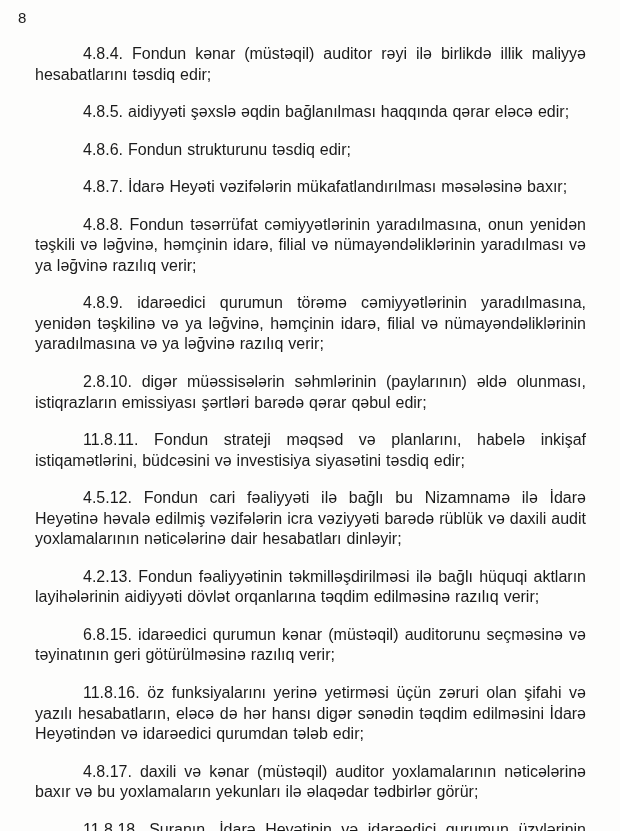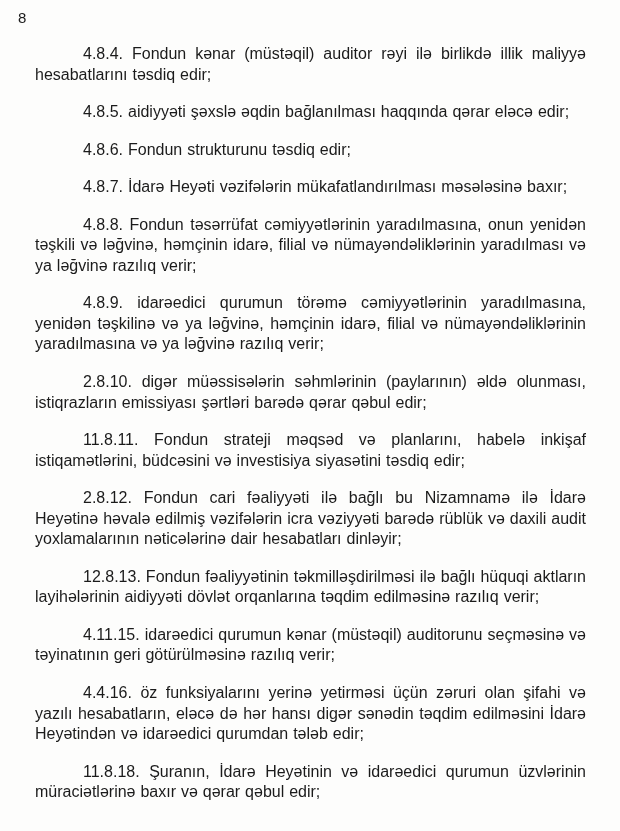--- a/index.html
+++ b/index.html
@@ -43,19 +43,20 @@
 
   <div class="body-text">
     <p>4.8.4. Fondun kənar (müstəqil) auditor rəyi ilə birlikdə illik maliyyə hesabatlarını təsdiq edir;</p>
     <p>4.8.5. aidiyyəti şəxslə əqdin bağlanılması haqqında qərar eləcə edir;</p>
     <p>4.8.6. Fondun strukturunu təsdiq edir;</p>
     <p>4.8.7. İdarə Heyəti vəzifələrin mükafatlandırılması məsələsinə baxır;</p>
     <p>4.8.8. Fondun təsərrüfat cəmiyyətlərinin yaradılmasına, onun yenidən təşkili və ləğvinə, həmçinin idarə, filial və nümayəndəliklərinin yaradılması və ya ləğvinə razılıq verir;</p>
     <p>4.8.9. idarəedici qurumun törəmə cəmiyyətlərinin yaradılmasına, yenidən təşkilinə və ya ləğvinə, həmçinin idarə, filial və nümayəndəliklərinin yaradılmasına və ya ləğvinə razılıq verir;</p>
     <p>2.8.10. digər müəssisələrin səhmlərinin (paylarının) əldə olunması, istiqrazların emissiyası şərtləri barədə qərar qəbul edir;</p>
     <p>11.8.11. Fondun strateji məqsəd və planlarını, habelə inkişaf istiqamətlərini, büdcəsini və investisiya siyasətini təsdiq edir;</p>
-    <p>2.8.12. Fondun cari fəaliyyəti ilə bağlı bu Nizamnamə ilə İdarə Heyətinə həvalə edilmiş vəzifələrin icra vəziyyəti barədə rüblük və daxili audit yoxlamalarının nəticələrinə dair hesabatları dinləyir;</p>
-    <p>12.8.13. Fondun fəaliyyətinin təkmilləşdirilməsi ilə bağlı hüquqi aktların layihələrinin aidiyyəti dövlət orqanlarına təqdim edilməsinə razılıq verir;</p>
-    <p>4.11.15. idarəedici qurumun kənar (müstəqil) auditorunu seçməsinə və təyinatının geri götürülməsinə razılıq verir;</p>
-    <p>4.4.16. öz funksiyalarını yerinə yetirməsi üçün zəruri olan şifahi və yazılı hesabatların, eləcə də hər hansı digər sənədin təqdim edilməsini İdarə Heyətindən və idarəedici qurumdan tələb edir;</p>
+    <p>4.5.12. Fondun cari fəaliyyəti ilə bağlı bu Nizamnamə ilə İdarə Heyətinə həvalə edilmiş vəzifələrin icra vəziyyəti barədə rüblük və daxili audit yoxlamalarının nəticələrinə dair hesabatları dinləyir;</p>
+    <p>4.2.13. Fondun fəaliyyətinin təkmilləşdirilməsi ilə bağlı hüquqi aktların layihələrinin aidiyyəti dövlət orqanlarına təqdim edilməsinə razılıq verir;</p>
+    <p>6.8.15. idarəedici qurumun kənar (müstəqil) auditorunu seçməsinə və təyinatının geri götürülməsinə razılıq verir;</p>
+    <p>11.8.16. öz funksiyalarını yerinə yetirməsi üçün zəruri olan şifahi və yazılı hesabatların, eləcə də hər hansı digər sənədin təqdim edilməsini İdarə Heyətindən və idarəedici qurumdan tələb edir;</p>
+    <p>4.8.17. daxili və kənar (müstəqil) auditor yoxlamalarının nəticələrinə baxır və bu yoxlamaların yekunları ilə əlaqədar tədbirlər görür;</p>
     <p>11.8.18. Şuranın, İdarə Heyətinin və idarəedici qurumun üzvlərinin müraciətlərinə baxır və qərar qəbul edir;</p>
   </div>
 </div>
 
 </body></html>

